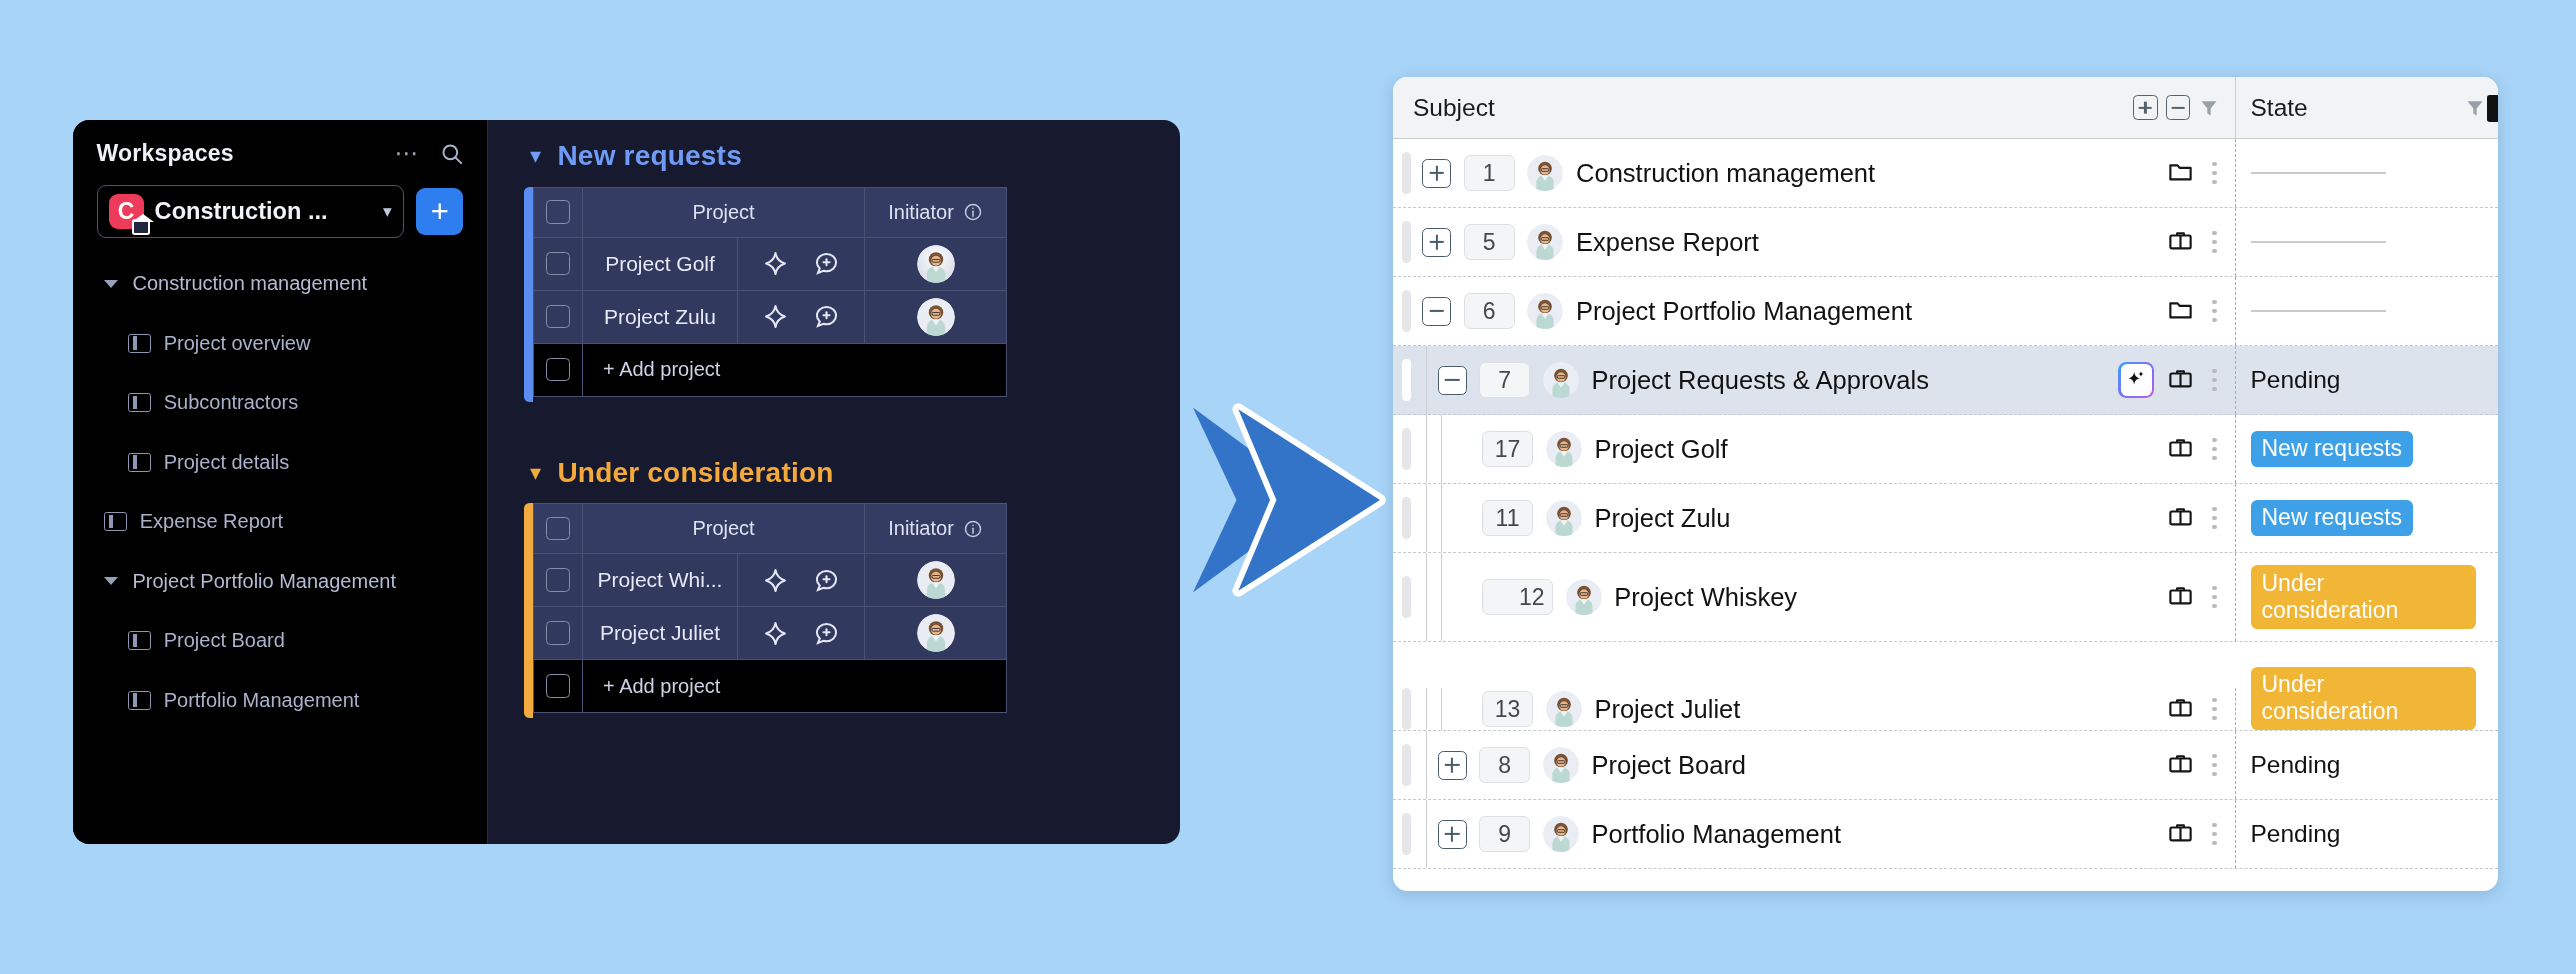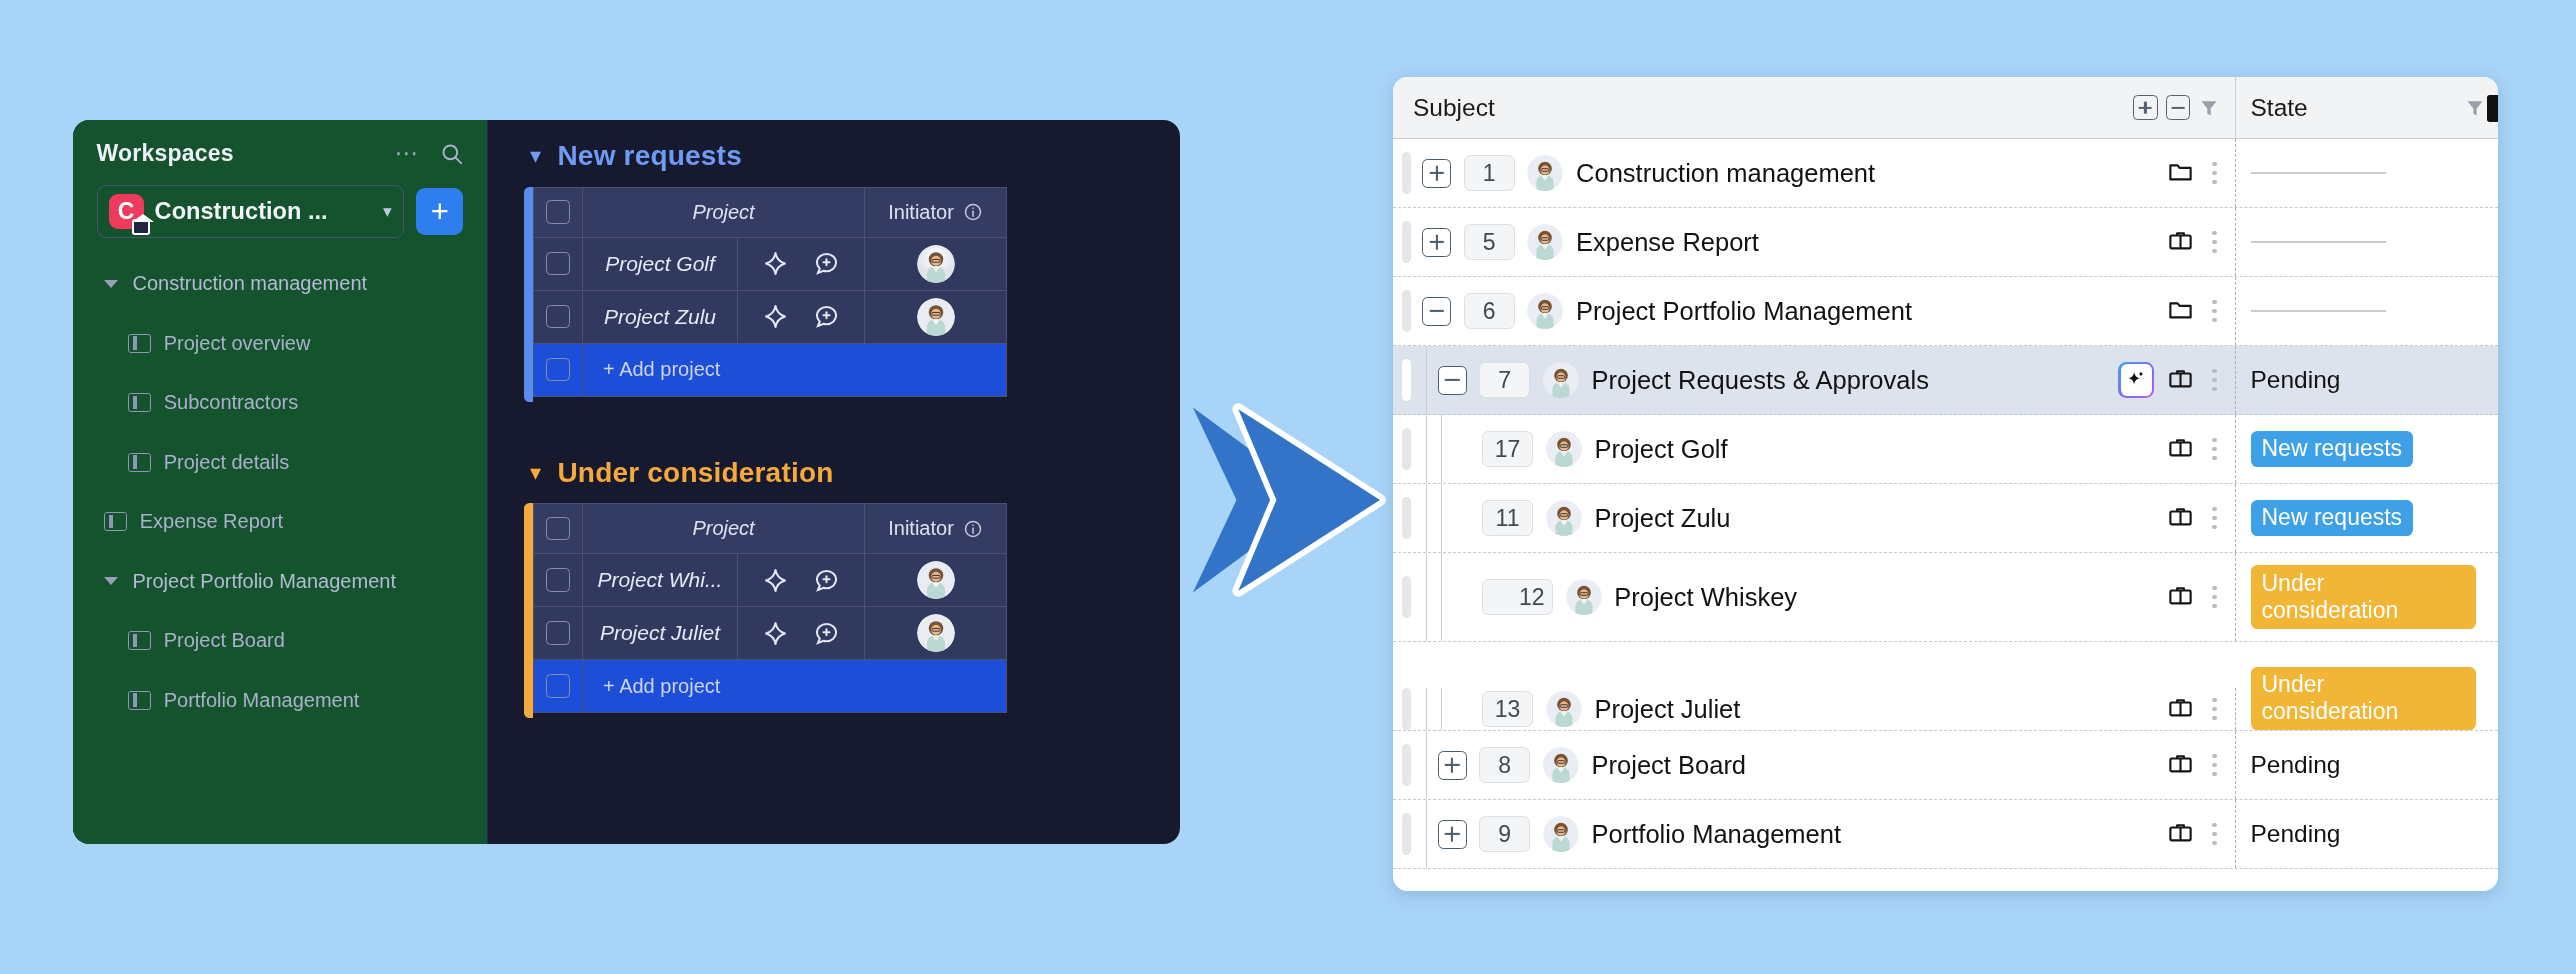--- a/index.html
+++ b/index.html
@@ -15,21 +15,21 @@
   .dark-card {
     position: absolute; left: 73px; top: 120px;
     width: 1107px; height: 724px;
     background: #171a2e;
     border-radius: 16.4px;
     overflow: hidden;
   }
   
   .sidebar {
     position: absolute; left: 0; top: 0; width: 415px; height: 724px;
-    background: #14532d;
+    background: #000000;
     border-right: 1.8px solid #272c4d;
   }
   .sb-head { display:flex; align-items:center; padding: 20px 23.6px 0 23.6px; }
   .sb-title { color:#eef1f8; font-size: 23px; font-weight: 700; letter-spacing:0.2px; }
   .sb-head-icons { margin-left:auto; display:flex; align-items:center; gap:20px; }
   .dots-h { color:#9aa2bd; font-size: 23.6px; line-height: 12.7px; letter-spacing:1.8px; cursor:pointer;}
   .search-ico { width: 23.6px; height: 23.6px; cursor:pointer; }
   .search-ico svg { display:block; }
 
   .ws-row { display:flex; align-items:center; gap: 12.7px; padding: 18px 23.6px 0 23.6px; }
@@ -88,28 +88,28 @@
 
   .tbl-wrap { margin: 14.5px 0 0 36px; position:relative; }
   .accent-bar { position:absolute; left:0; top:0; width:9px; border-radius:5.5px 0 0 5.5px; }
   .accent-blue { background:#5b8df0; }
   .accent-amber { background:#f3ab3f; }
   .tbl { margin-left:9px; border-collapse: collapse; table-layout:fixed; }
   .tbl td, .tbl th { border:1.4px solid #4a5172; padding:0; }
   .tbl th { background:#343c63; height:50px; color:#dde2f1; font-weight:400; font-size:20px;}
   .tbl td { background:#31395e; height:53px; color:#e7eaf5; font-size:21px; }
   .c-chk { width:49px; }
-  .c-name { width:155px; text-align:center;font-style:italic; }
+  .c-name { width:155px; text-align:center; }
   .c-icons { width:127px; }
   .c-init { width:142px; text-align:center; }
   .chkbox { width:23.6px;height:23.6px;border:1.6px solid #858da9; border-radius:4.5px; margin:0 auto; cursor:pointer;}
   .rowicons { display:flex; align-items:center; justify-content:center; gap:23.6px; }
   .ico-s { width:27px;height:27px; cursor:pointer;}
   .avatar { width: 38px; height: 38px; border-radius:50%; margin:0 auto; overflow:hidden; }
-  .addrow td { background:#1d4ed8; color:#cdd3e6; font-size:20px; }
+  .addrow td { background:#000000; color:#cdd3e6; font-size:20px; }
   .addrow .addtxt { padding-left:20px; }
 
   
   .arrow { position:absolute; left:1182px; top:400px; width:227px; height:200px; }
 
   
   .light-card {
     position:absolute; left:1393px; top:77px; width:1105px; height:814px;
     background:#fff; border-radius:14.5px;
     box-shadow: 0 3.6px 16.4px rgba(30,60,110,.18);

